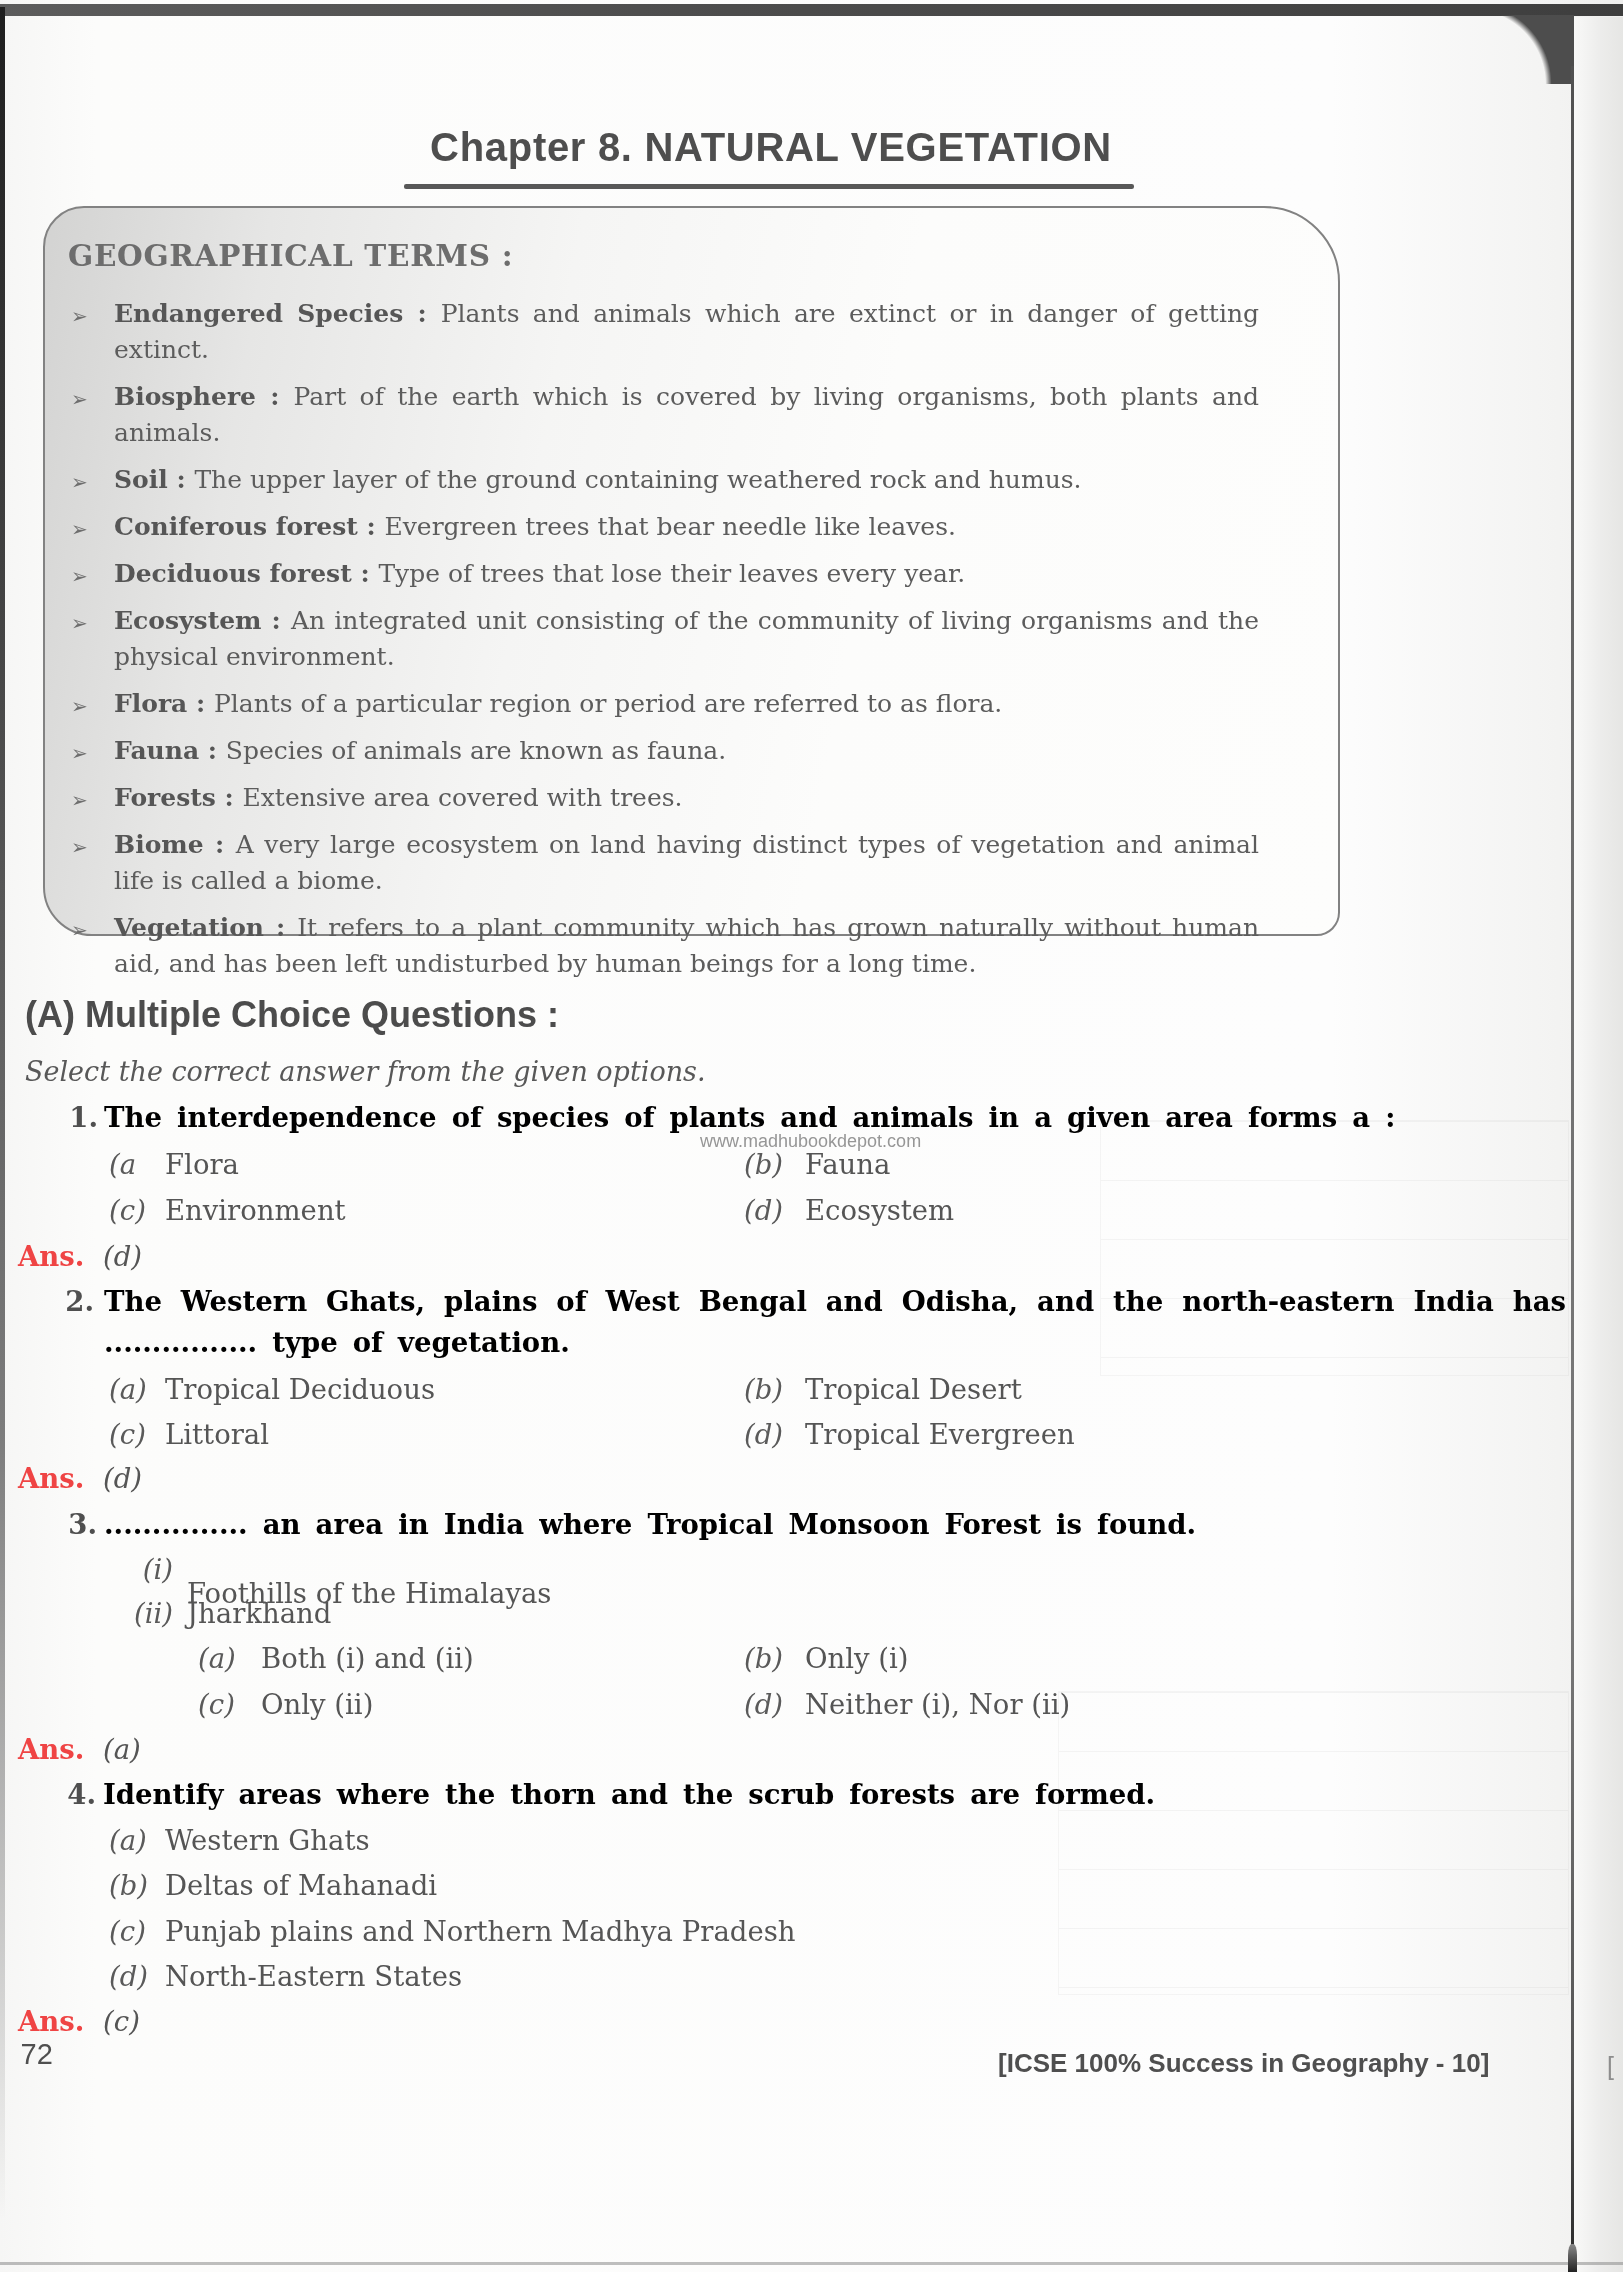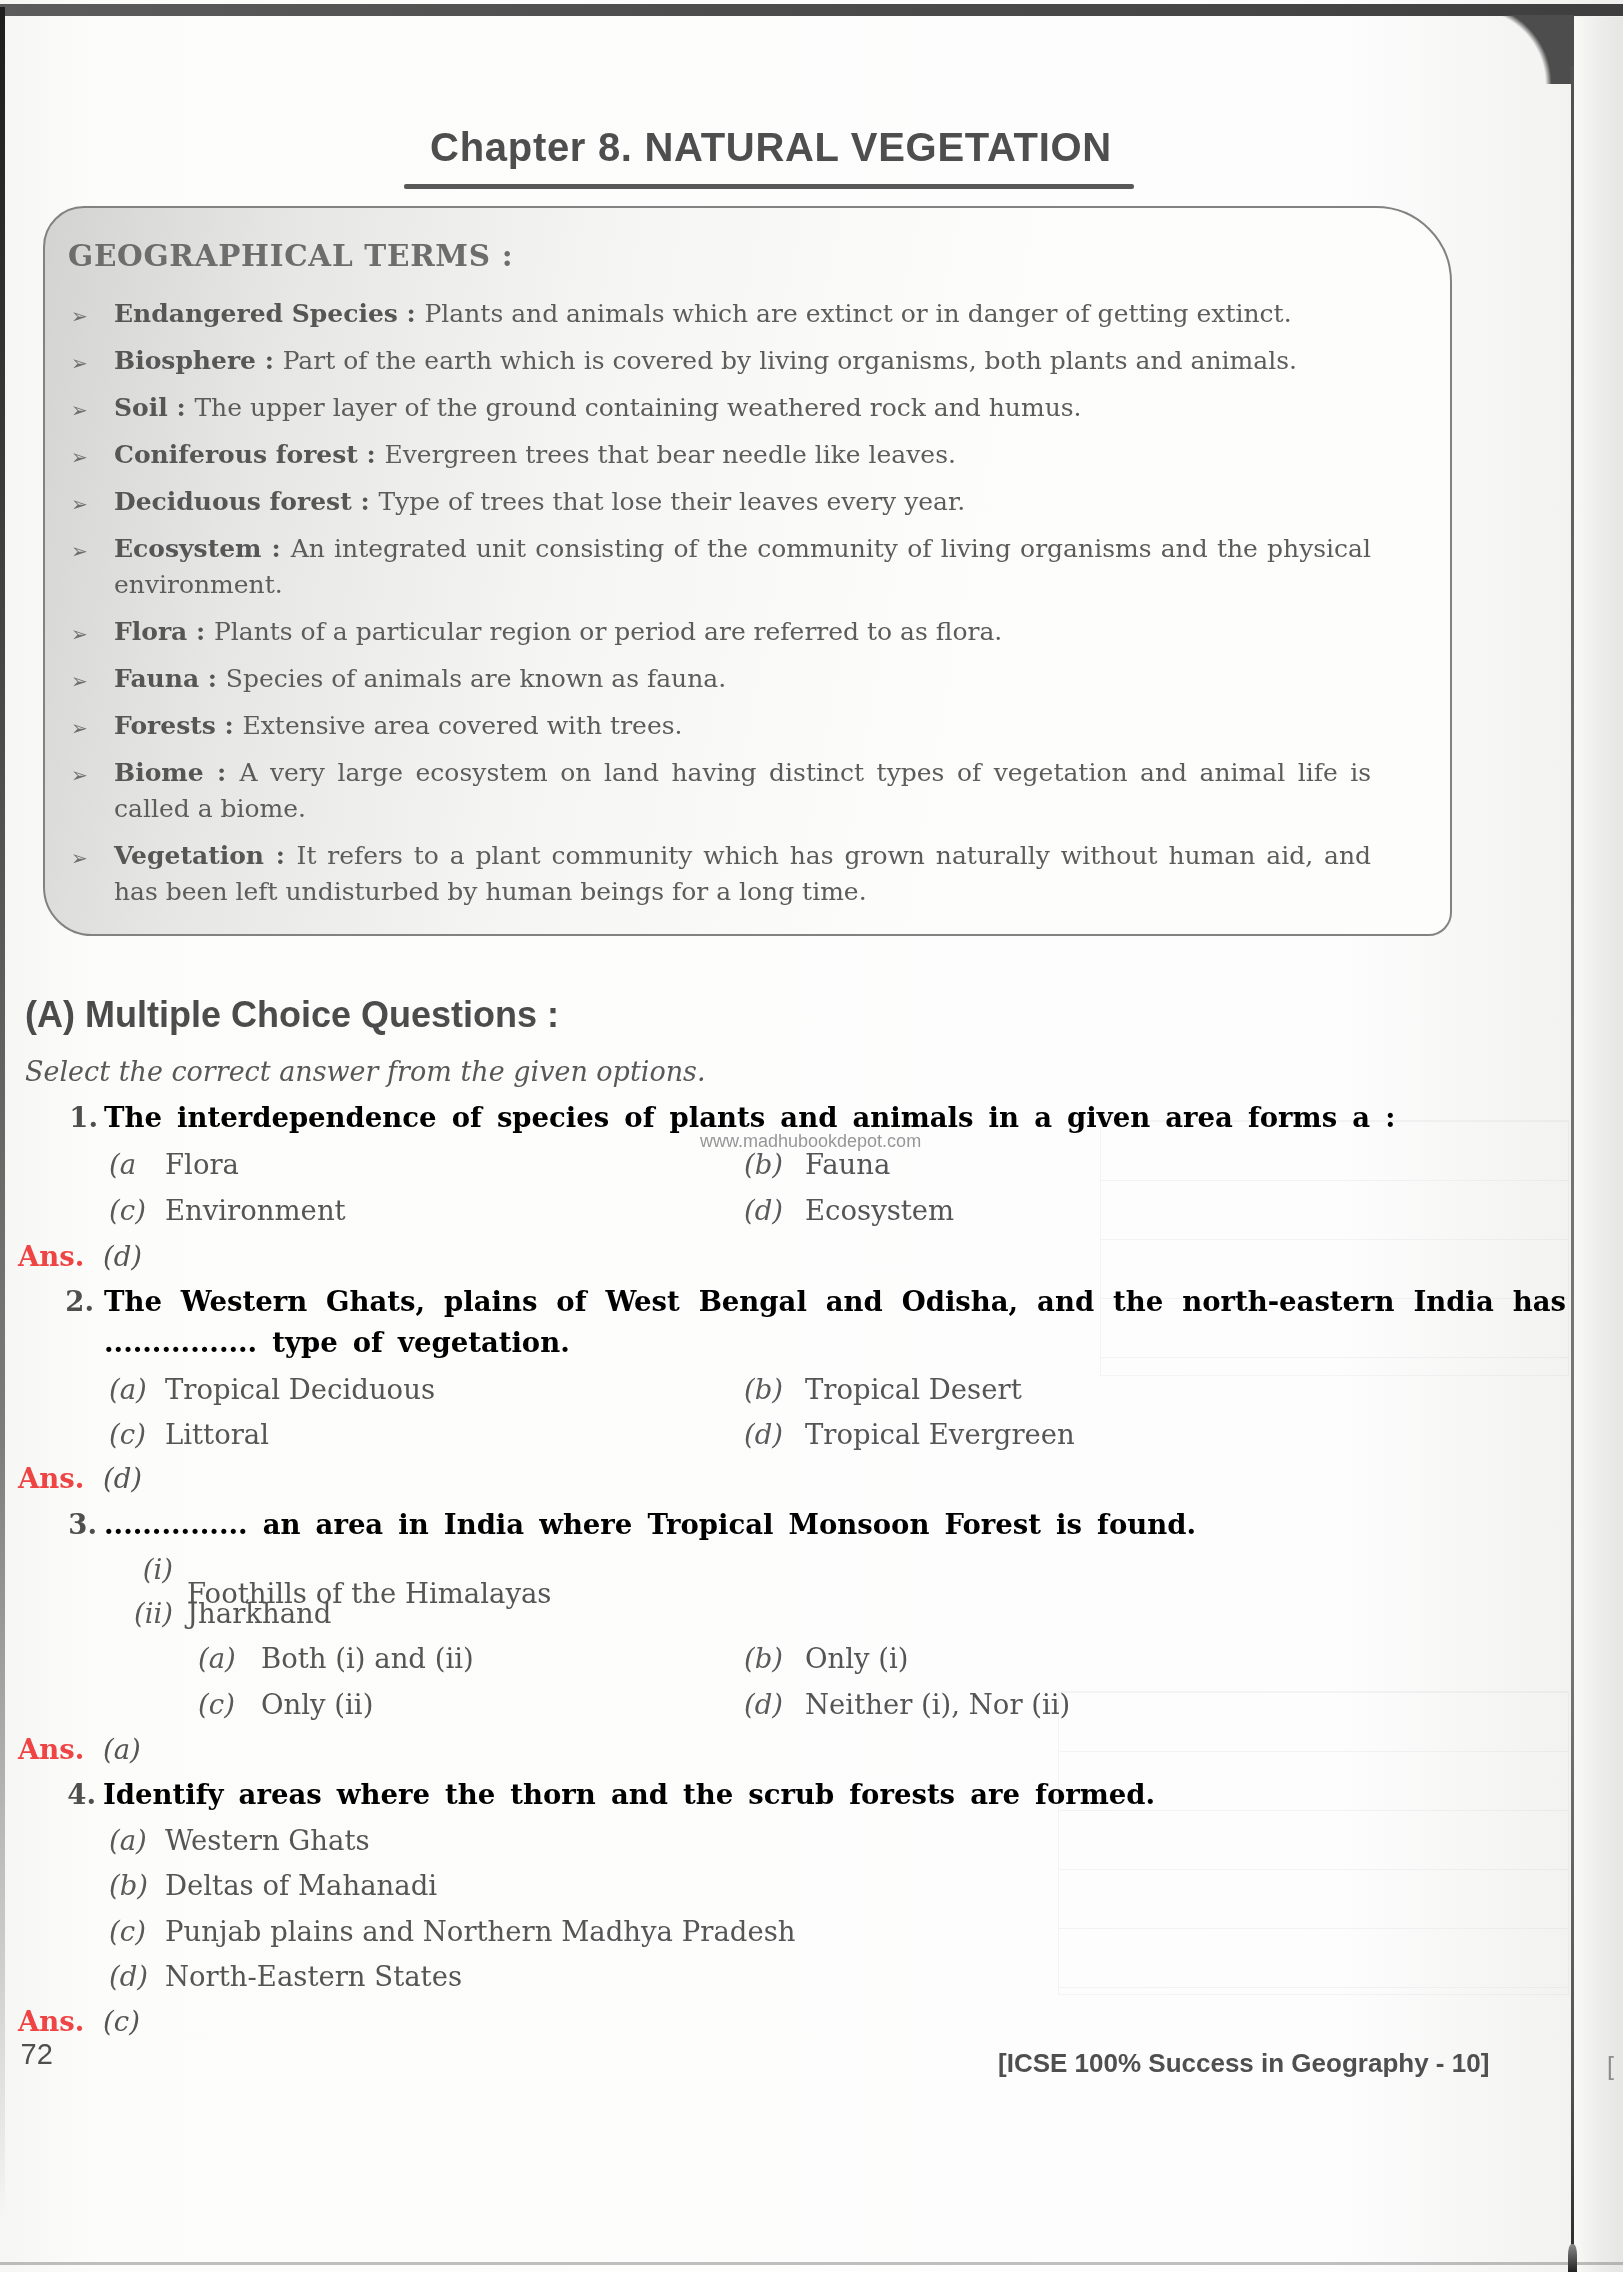--- a/index.html
+++ b/index.html
@@ -23,21 +23,21 @@
   .bottom-line{left:0;top:2262px;width:1623px;height:2.7px;background:#8a8a8a;opacity:.55;}
   .curl-foot{left:1568px;top:2244px;width:9px;height:27.5px;border-radius:40% 40% 0 0;
     background:linear-gradient(to bottom,#8a8a8a,#222);}
   .bleed{opacity:.05;background:repeating-linear-gradient(to bottom,#555 0 1.4px,transparent 1.4px 59px);
     border:0.7px solid #666;}
   
   .chapter-title{left:407px;top:125px;width:728px;text-align:center;
     font-family:"Liberation Sans",sans-serif;font-weight:bold;font-size:40px;color:#4e4e4e;letter-spacing:0.7px;}
   .title-underline{left:404px;top:184px;width:730px;height:4.8px;background:#585858;border-radius:2.1px;}
   
-  .terms-box{left:43px;top:206px;width:1409px;height:730px;box-sizing:border-box;
+  .terms-box{left:43px;top:206px;width:1297px;height:730px;box-sizing:border-box;
     border:2.1px solid #828282;border-radius:41px 76px 23.4px 49px;
     background:linear-gradient(100deg,#d3d3d2 0%,#e6e6e5 16%,#f5f5f4 38%,#fcfcfb 62%,#fdfdfc 100%);
     padding:30px 79px 0 69px;}
   .terms-heading{font-weight:bold;font-size:29.5px;color:#6d6d6d;margin:0 0 23.4px -46px;letter-spacing:0.7px;}
   .term-item{position:relative;font-size:25px;line-height:36px;margin-bottom:11px;
     text-align:justify;color:#5c5c5c;}
   .term-item .bullet{position:absolute;left:-43px;top:1.4px;font-family:"DejaVu Sans",sans-serif;
     font-size:20px;color:#6e6e6e;}
   .term-name,.term-sep{font-weight:bold;color:#565656;}
   

